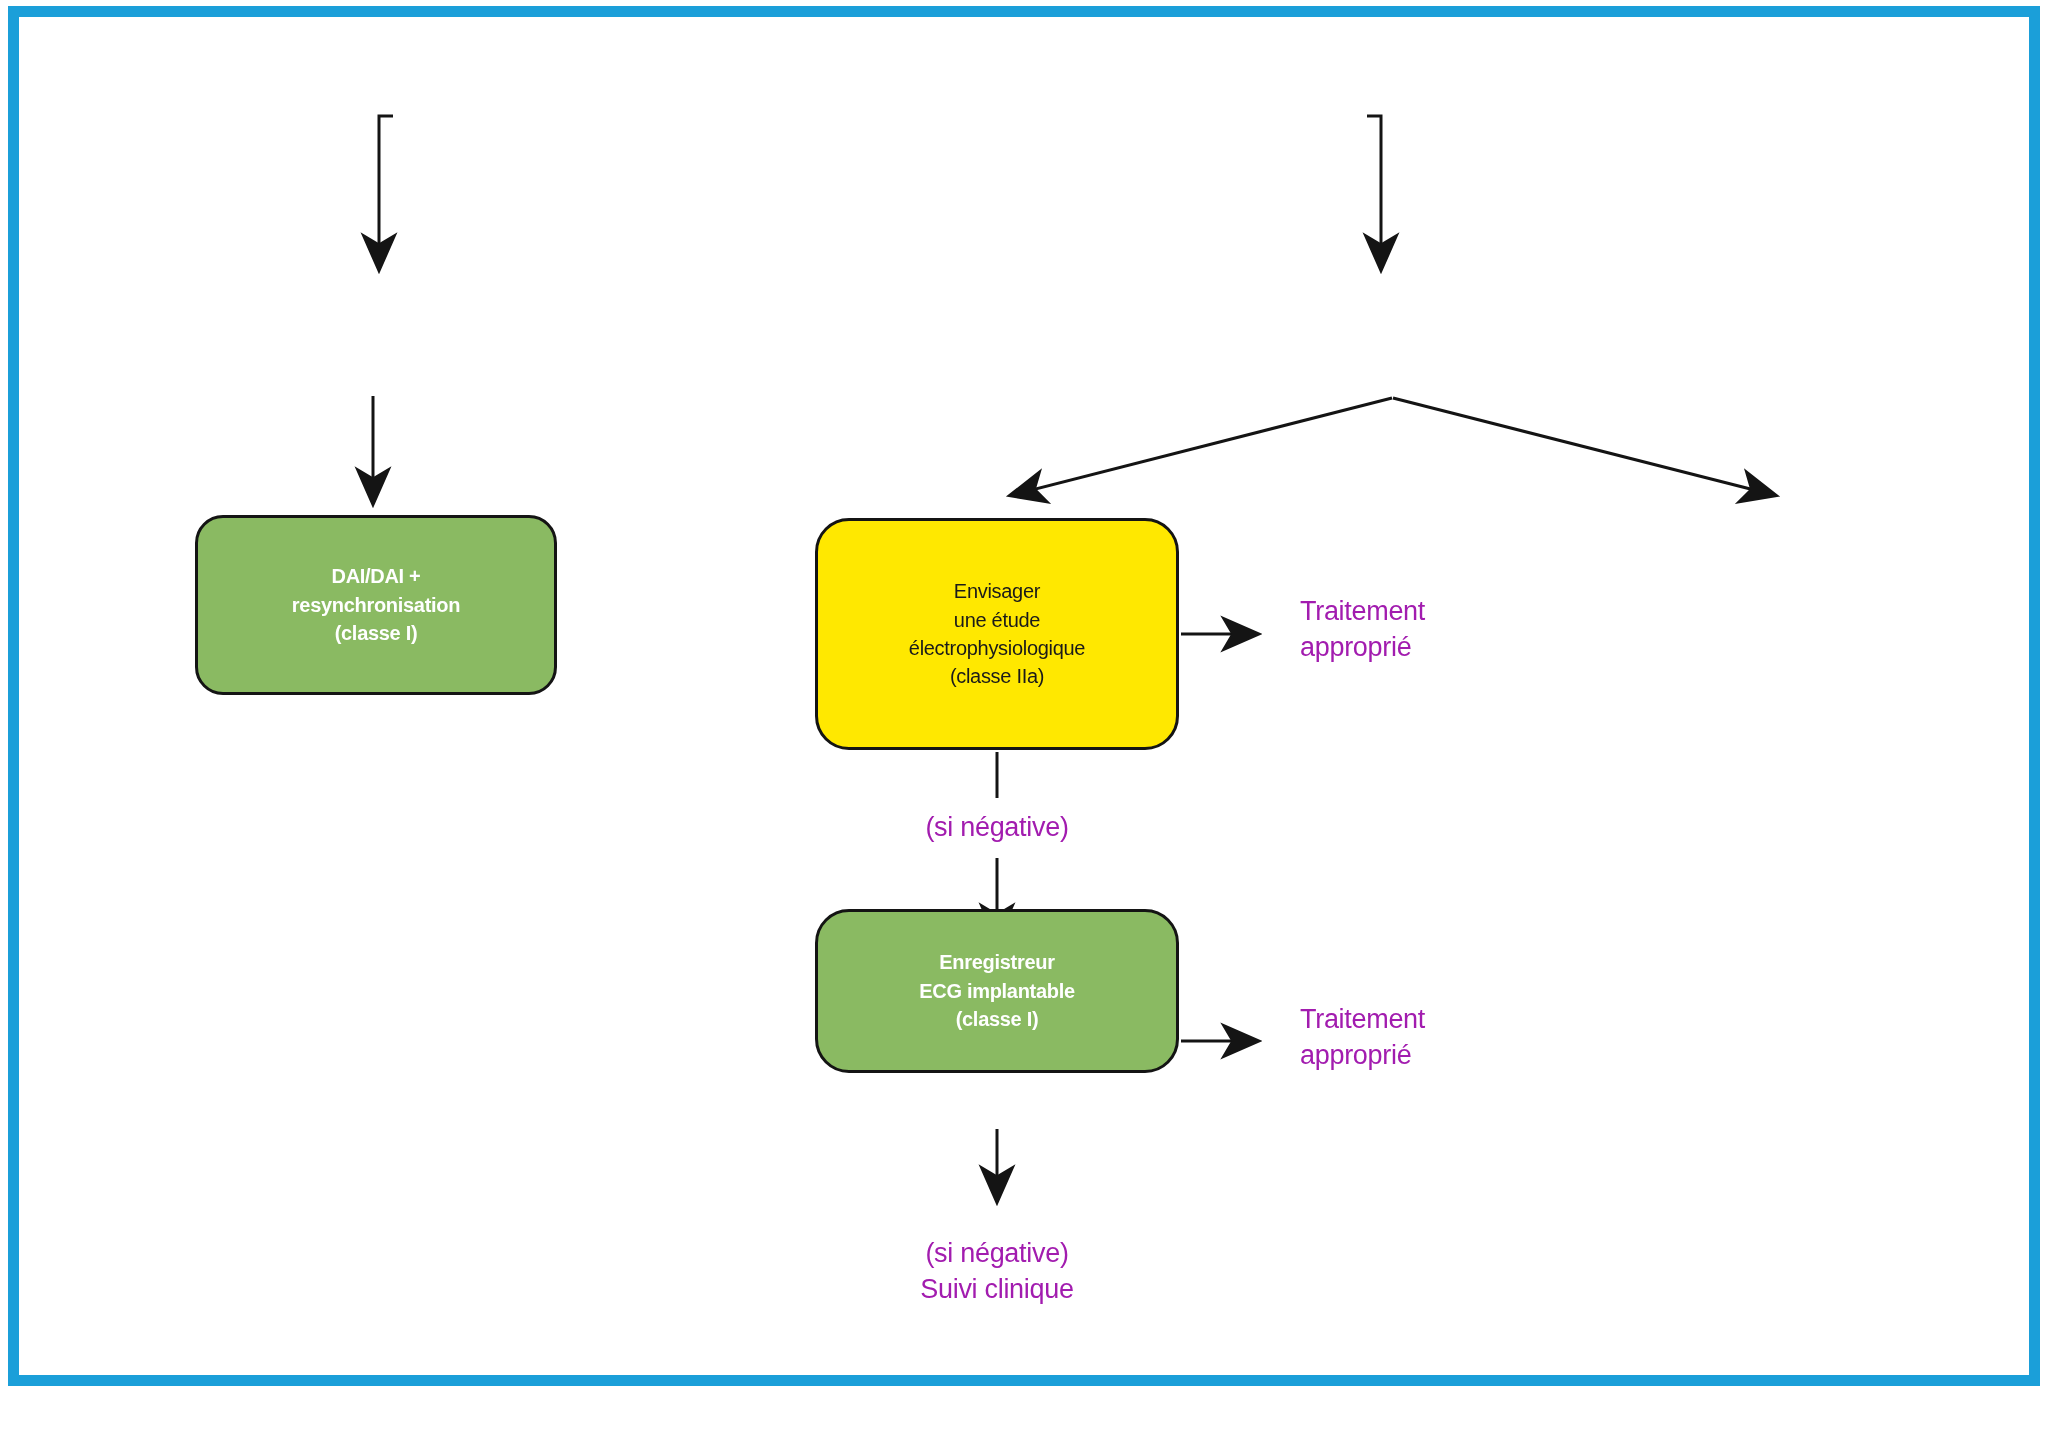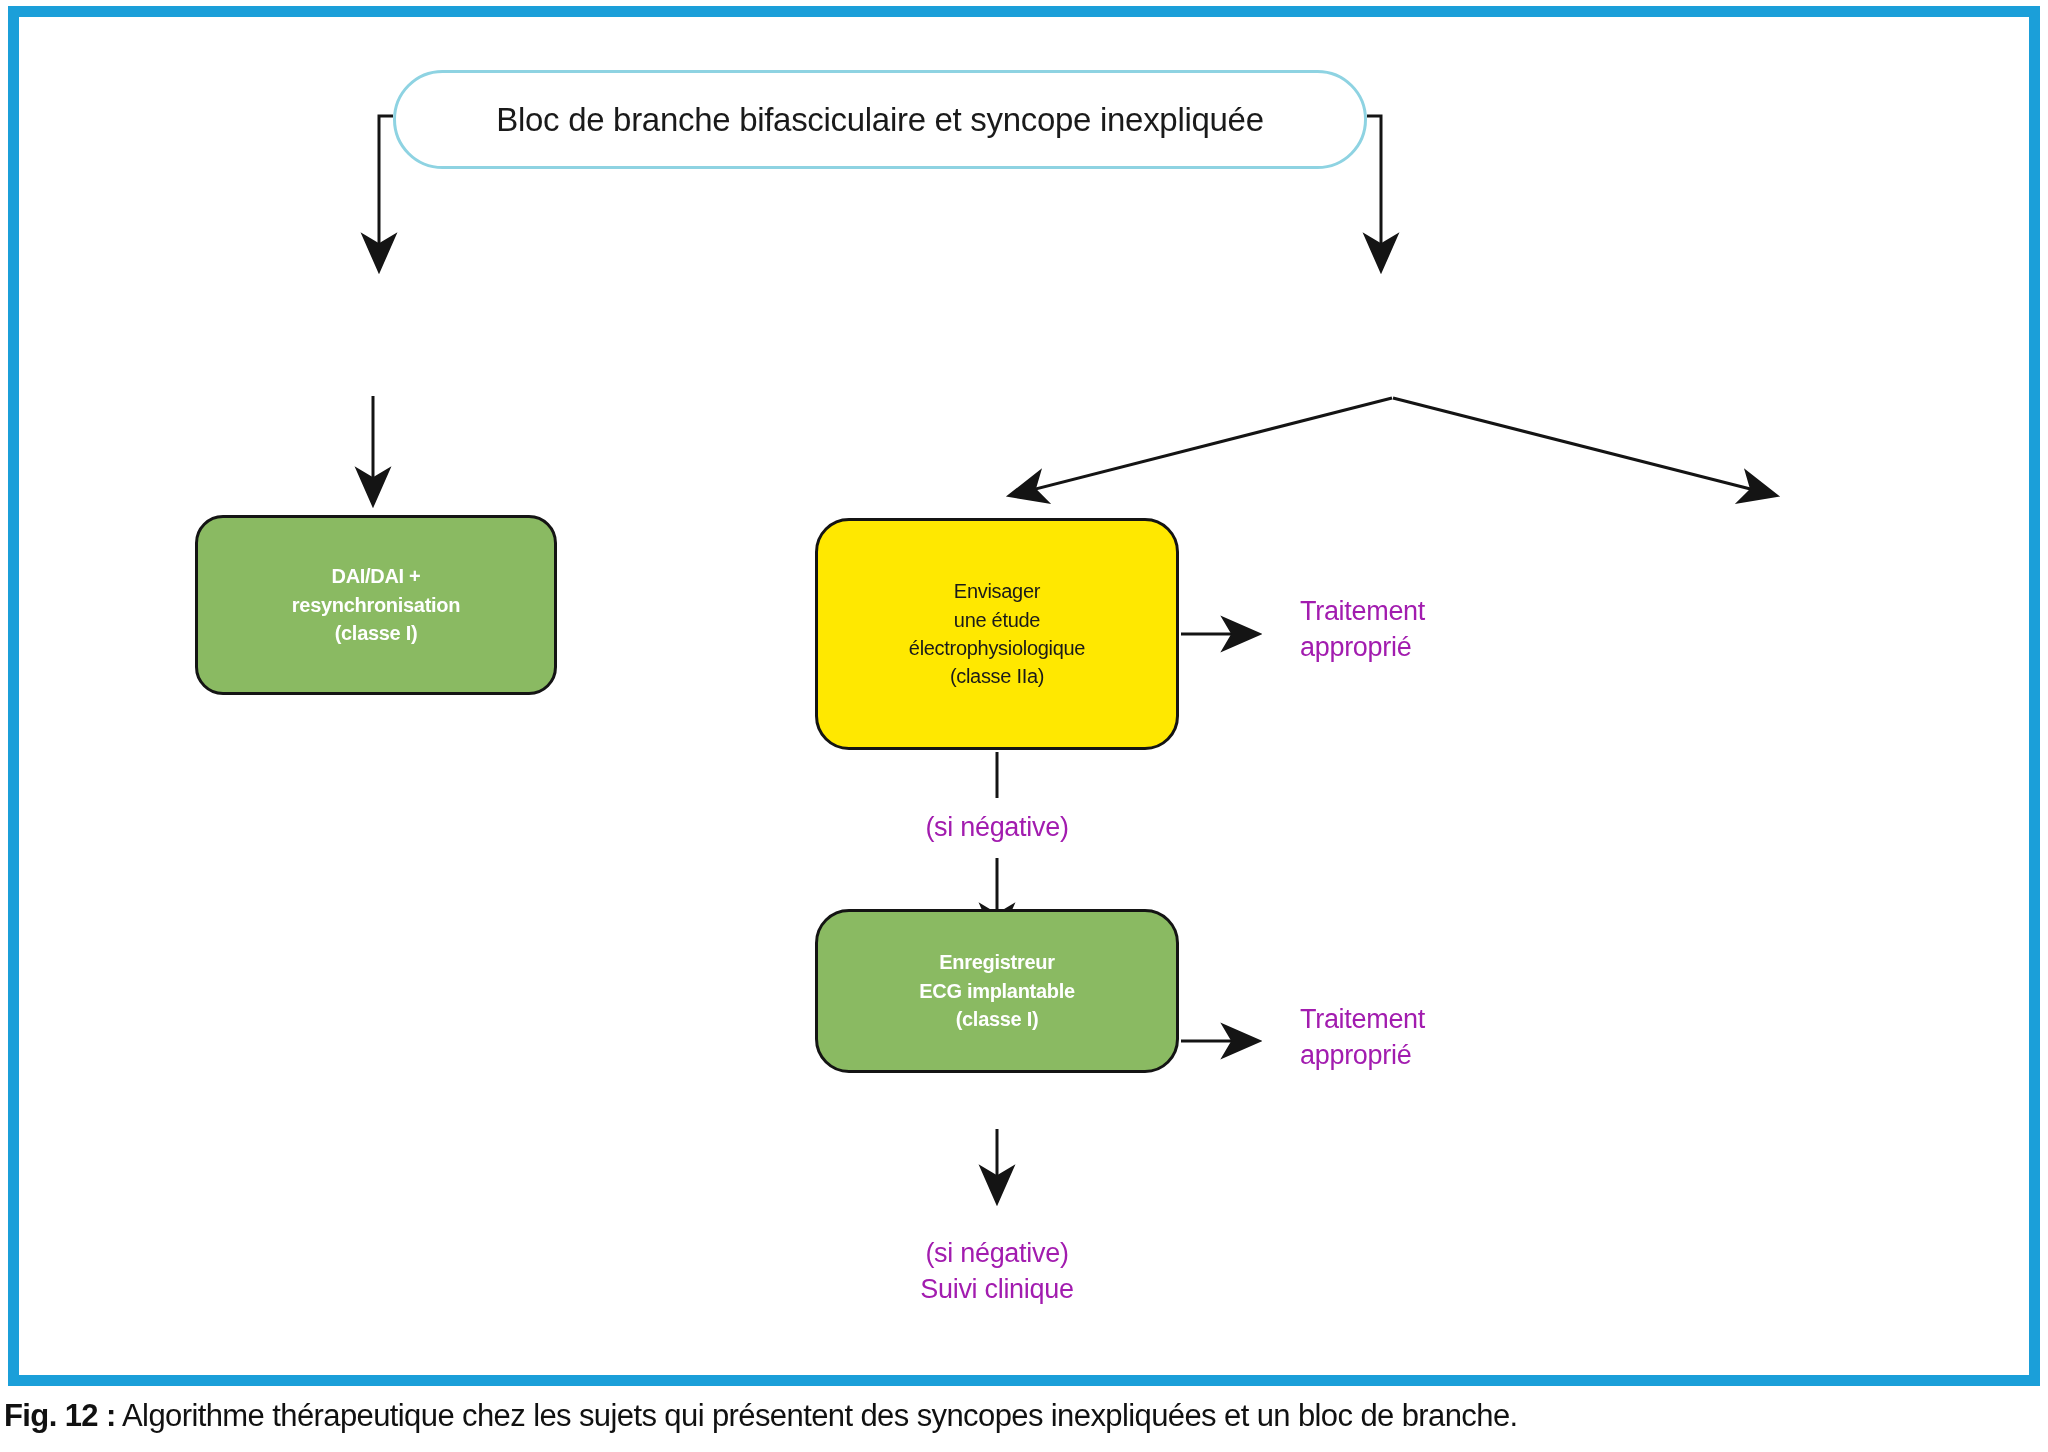--- a/index.html
+++ b/index.html
@@ -58,21 +58,20 @@
     <path d="M373,396 L373,502" fill="none" stroke="#141414" stroke-width="3" marker-end="url(#ah)"></path>
     <path d="M1392,398 L1012,495" fill="none" stroke="#141414" stroke-width="3" marker-end="url(#ah)"></path>
     <path d="M1393,398 L1774,495" fill="none" stroke="#141414" stroke-width="3" marker-end="url(#ah)"></path>
     <path d="M1181,634 L1256,634" fill="none" stroke="#141414" stroke-width="3" marker-end="url(#ah)"></path>
     <path d="M997,752 L997,798" fill="none" stroke="#141414" stroke-width="3"></path>
     <path d="M997,858 L997,938" fill="none" stroke="#141414" stroke-width="3" marker-end="url(#ah)"></path>
     <path d="M1181,1041 L1256,1041" fill="none" stroke="#141414" stroke-width="3" marker-end="url(#ah)"></path>
     <path d="M997,1129 L997,1200" fill="none" stroke="#141414" stroke-width="3" marker-end="url(#ah)"></path>
   </svg>
 
-  <div class="node pill" style="left:393px;top:70px;width:974px;height:99px;">Bloc de branche bifasciculaire et syncope inexpliquée</div>
 
 
 
   <div class="node box green" style="left:195px;top:515px;width:362px;height:180px;border-radius:28px;">DAI/DAI +
 resynchronisation
 (classe I)</div>
 
   <div class="node box yellow" style="left:815px;top:518px;width:364px;height:232px;">Envisager
 une étude
 électrophysiologique
@@ -87,17 +86,14 @@
 approprié</div>
 
   <div class="label" style="left:1300px;top:1002px;">Traitement
 approprié</div>
 
   <div class="label centered" style="left:797px;top:810px;width:400px;">(si négative)</div>
 
   <div class="label centered" style="left:797px;top:1236px;width:400px;">(si négative)
 Suivi clinique</div>
 
-  <div class="caption">
-    <span class="bold">Fig. 12 :</span><span> Algorithme thérapeutique chez les sujets qui présentent des syncopes inexpliquées et un bloc de branche.</span>
-  </div>
 
 </div>
 
 </body></html>

